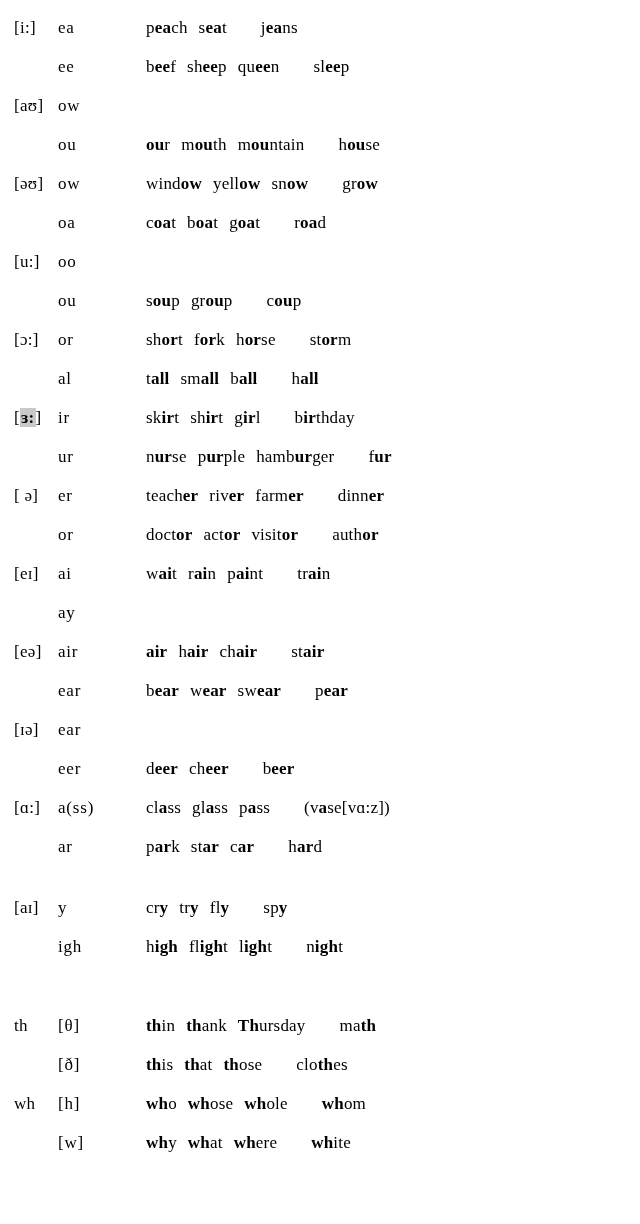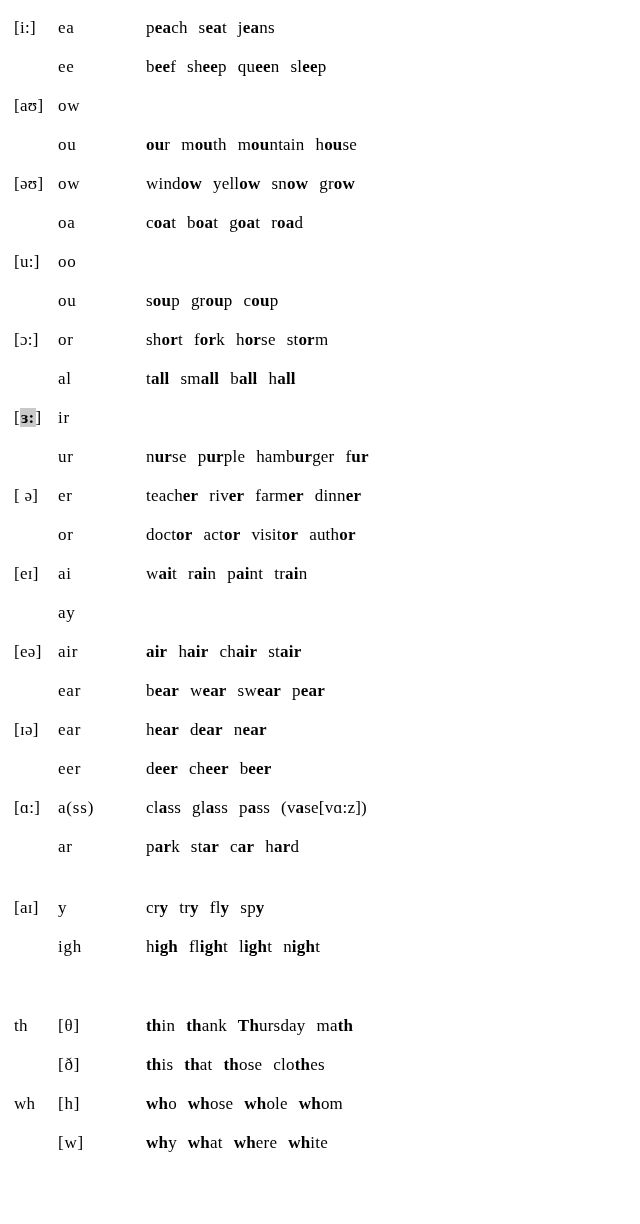--- a/index.html
+++ b/index.html
@@ -55,21 +55,21 @@
   
   .col-words {
     flex: 1 1 auto;
     letter-spacing: 0.2px;
   }
 
   .word {
     margin-right: 11px;
     display: inline-block;
   }
-  .word:last-child { margin-right: 0; }
+  .word:last-child { margin-right: 0; margin-left: 23px; }
 
   
   .hl { font-weight: bold; }
 
   
   .sym-mark {
     background: #c9c9c9;
     color: #000;
     font-weight: bold;
     padding: 0 1px;
@@ -127,20 +127,21 @@
         <div class="col-words"><span class="word">sh<span class="hl">or</span>t</span><span class="word">f<span class="hl">or</span>k</span><span class="word">h<span class="hl">or</span>se</span><span class="word">st<span class="hl">or</span>m</span></div>
       </div>
       <div class="row">
         <div class="col-key"></div>
         <div class="col-pattern">al</div>
         <div class="col-words"><span class="word">t<span class="hl">all</span></span><span class="word">sm<span class="hl">all</span></span><span class="word">b<span class="hl">all</span></span><span class="word">h<span class="hl">all</span></span></div>
       </div>
       <div class="row">
         <div class="col-key">[<span class="sym-mark">ɜ:</span>]</div>
         <div class="col-pattern">ir</div>
+        <div class="col-words"><span class="word">sk<span class="hl">ir</span>t</span><span class="word">sh<span class="hl">ir</span>t</span><span class="word">g<span class="hl">ir</span>l</span><span class="word">b<span class="hl">ir</span>thday</span></div>
       </div>
       <div class="row">
         <div class="col-key"></div>
         <div class="col-pattern">ur</div>
         <div class="col-words"><span class="word">n<span class="hl">ur</span>se</span><span class="word">p<span class="hl">ur</span>ple</span><span class="word">hamb<span class="hl">ur</span>ger</span><span class="word">f<span class="hl">ur</span></span></div>
       </div>
       <div class="row">
         <div class="col-key">[ ə]</div>
         <div class="col-pattern">er</div>
         <div class="col-words"><span class="word">teach<span class="hl">er</span></span><span class="word">riv<span class="hl">er</span></span><span class="word">farm<span class="hl">er</span></span><span class="word">dinn<span class="hl">er</span></span></div>
@@ -165,21 +166,20 @@
         <div class="col-words"><span class="word"><span class="hl">air</span></span><span class="word">h<span class="hl">air</span></span><span class="word">ch<span class="hl">air</span></span><span class="word">st<span class="hl">air</span></span></div>
       </div>
       <div class="row">
         <div class="col-key"></div>
         <div class="col-pattern">ear</div>
         <div class="col-words"><span class="word">b<span class="hl">ear</span></span><span class="word">w<span class="hl">ear</span></span><span class="word">sw<span class="hl">ear</span></span><span class="word">p<span class="hl">ear</span></span></div>
       </div>
       <div class="row">
         <div class="col-key">[ɪə]</div>
         <div class="col-pattern">ear</div>
-        <div class="col-words"><span class="word">h<span class="hl">ear</span></span><span class="word">d<span class="hl">ear</span></span><span class="word">n<span class="hl">ear</span></span></div>
       </div>
       <div class="row">
         <div class="col-key"></div>
         <div class="col-pattern">eer</div>
         <div class="col-words"><span class="word">d<span class="hl">eer</span></span><span class="word">ch<span class="hl">eer</span></span><span class="word">b<span class="hl">eer</span></span></div>
       </div>
       <div class="row">
         <div class="col-key">[ɑ:]</div>
         <div class="col-pattern">a(ss)</div>
         <div class="col-words"><span class="word">cl<span class="hl">a</span>ss</span><span class="word">gl<span class="hl">a</span>ss</span><span class="word">p<span class="hl">a</span>ss</span><span class="word">(v<span class="hl">a</span>se[vɑ:z])</span></div>

